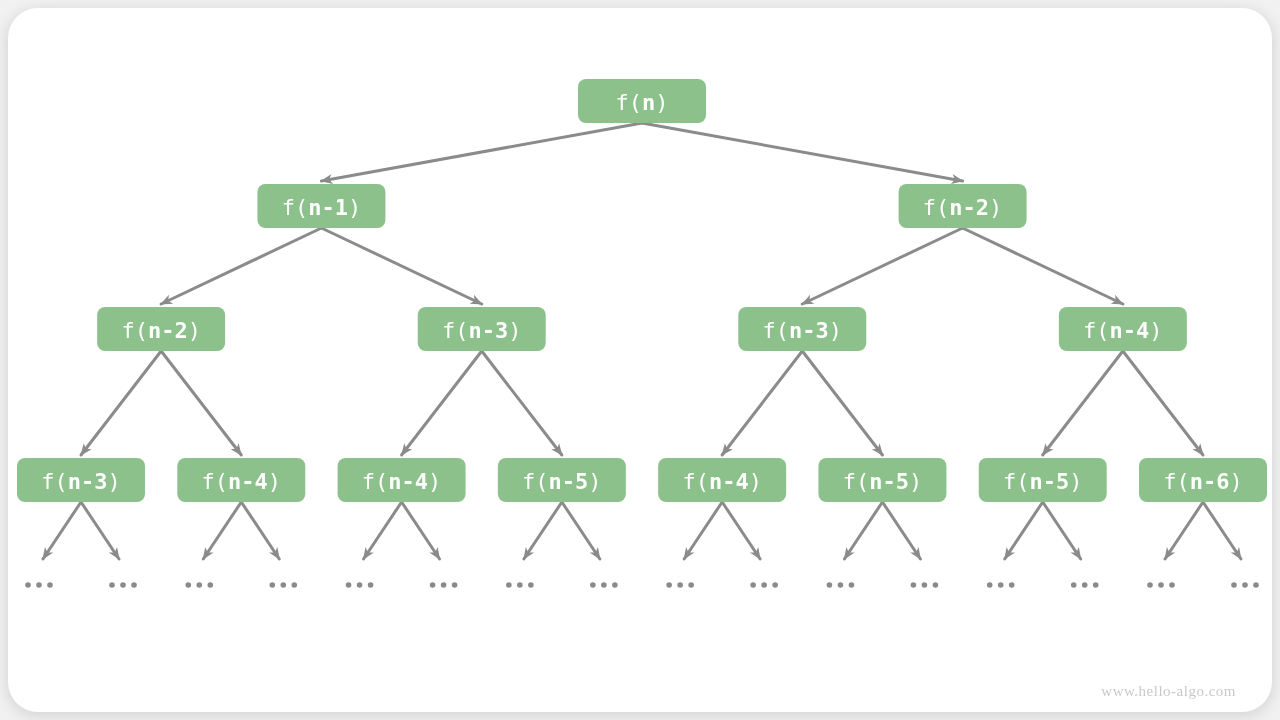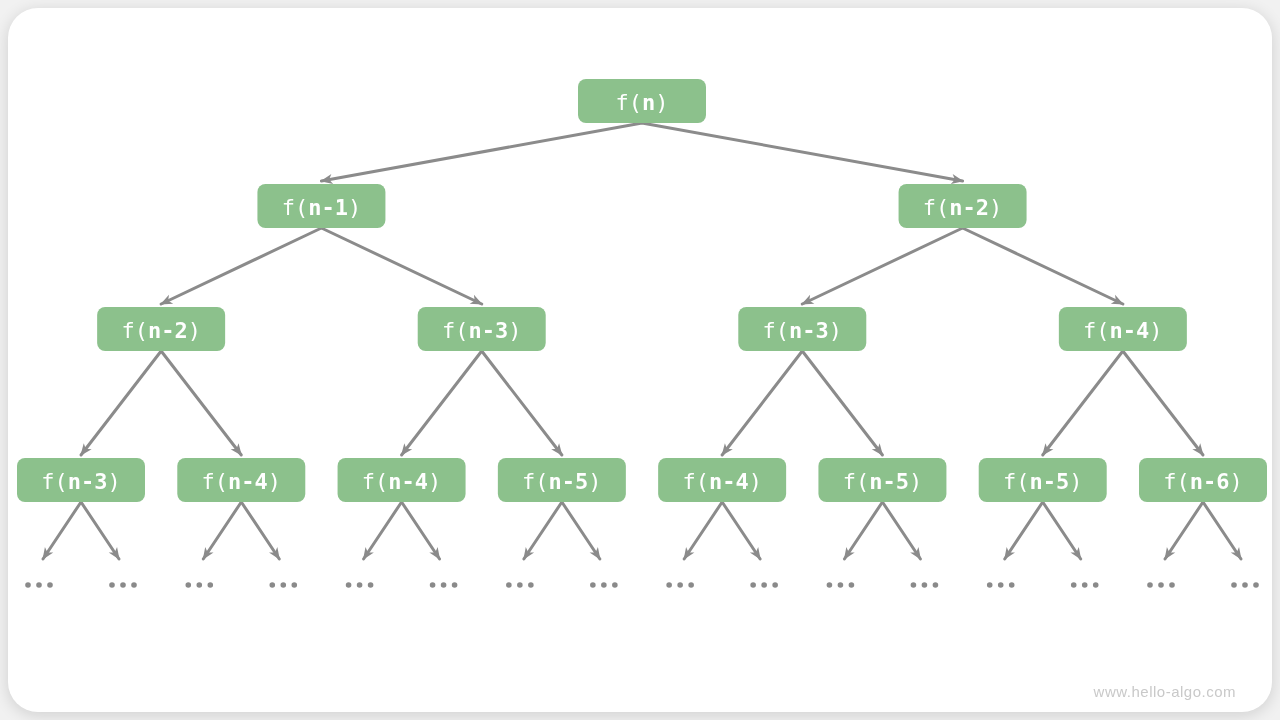--- a/index.html
+++ b/index.html
@@ -32,21 +32,21 @@
     height: 720px;
   }
   .node-label-text {
     font-family: "DejaVu Sans Mono", "Liberation Mono", monospace;
     font-size: 22px;
   }
   .watermark {
     position: absolute;
     right: 44px;
     bottom: 20px;
-    font-family: Liberation Sans, sans-serif;
+    font-family: Liberation Serif, serif;
     font-size: 15px;
     color: var(--watermark-color, #c9c9c9);
     letter-spacing: 0.5px;
     user-select: none;
   }
 </style>
 </head>
 <body>
 
 <div class="page">

